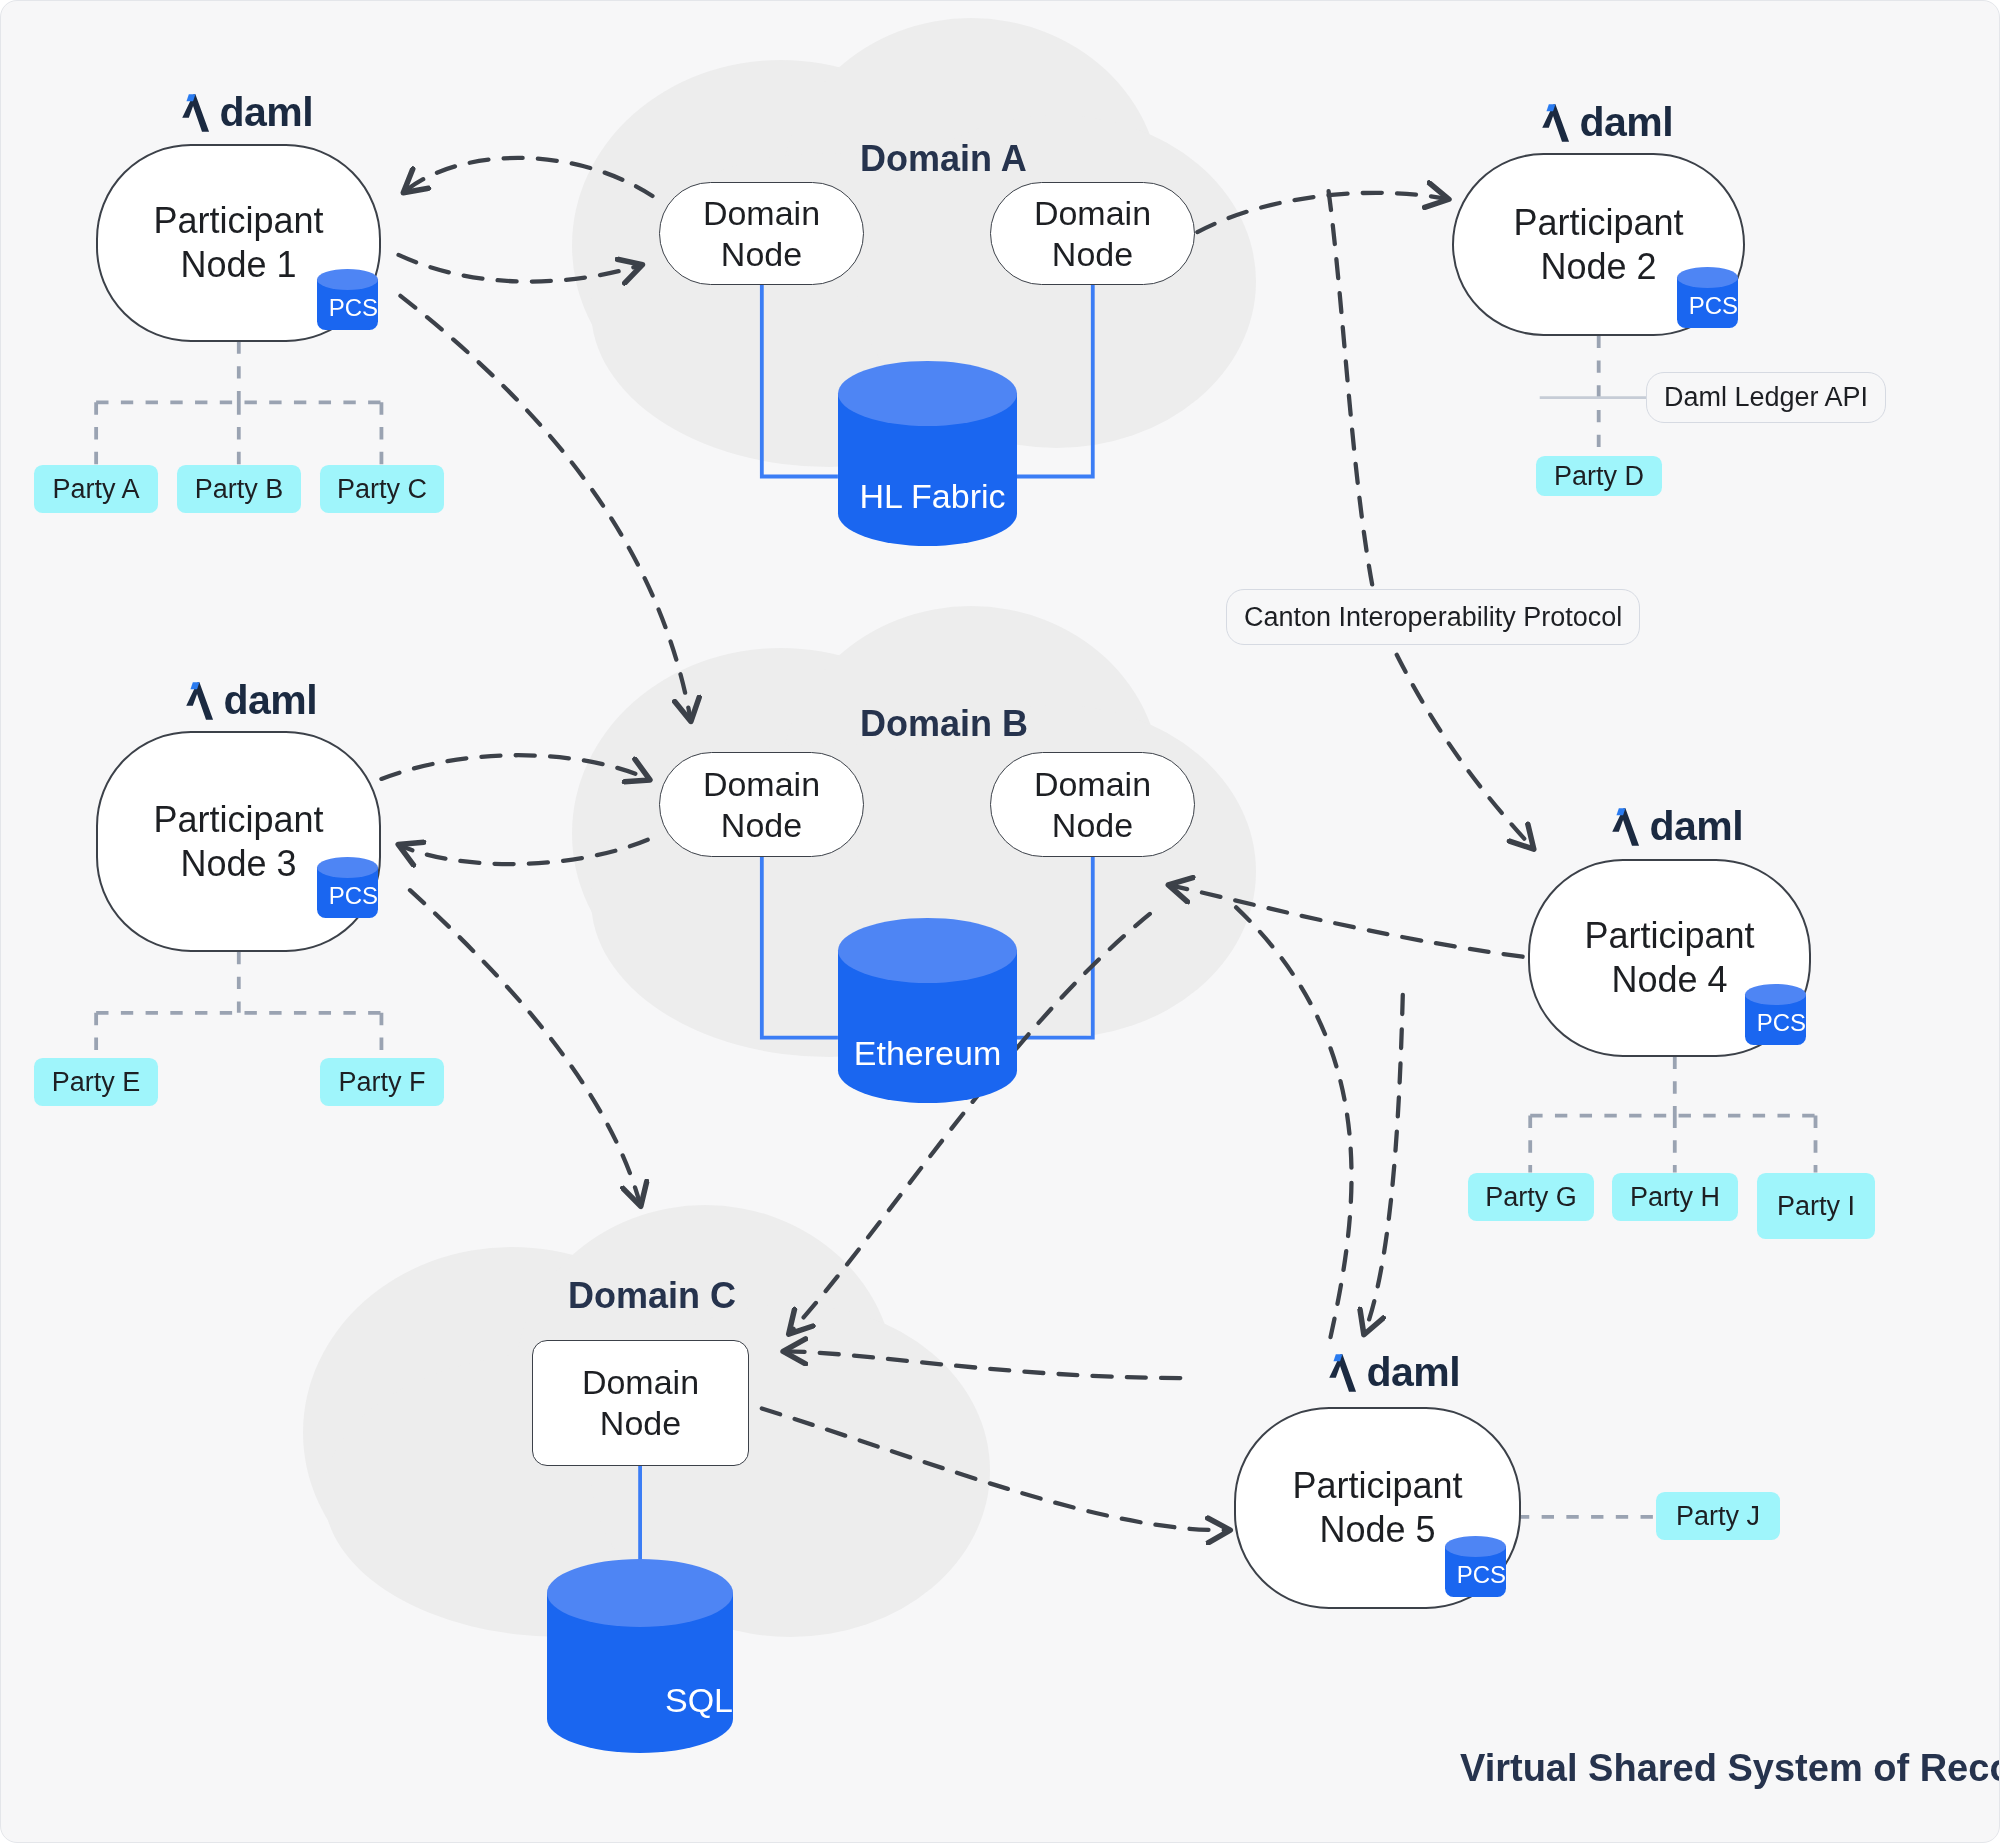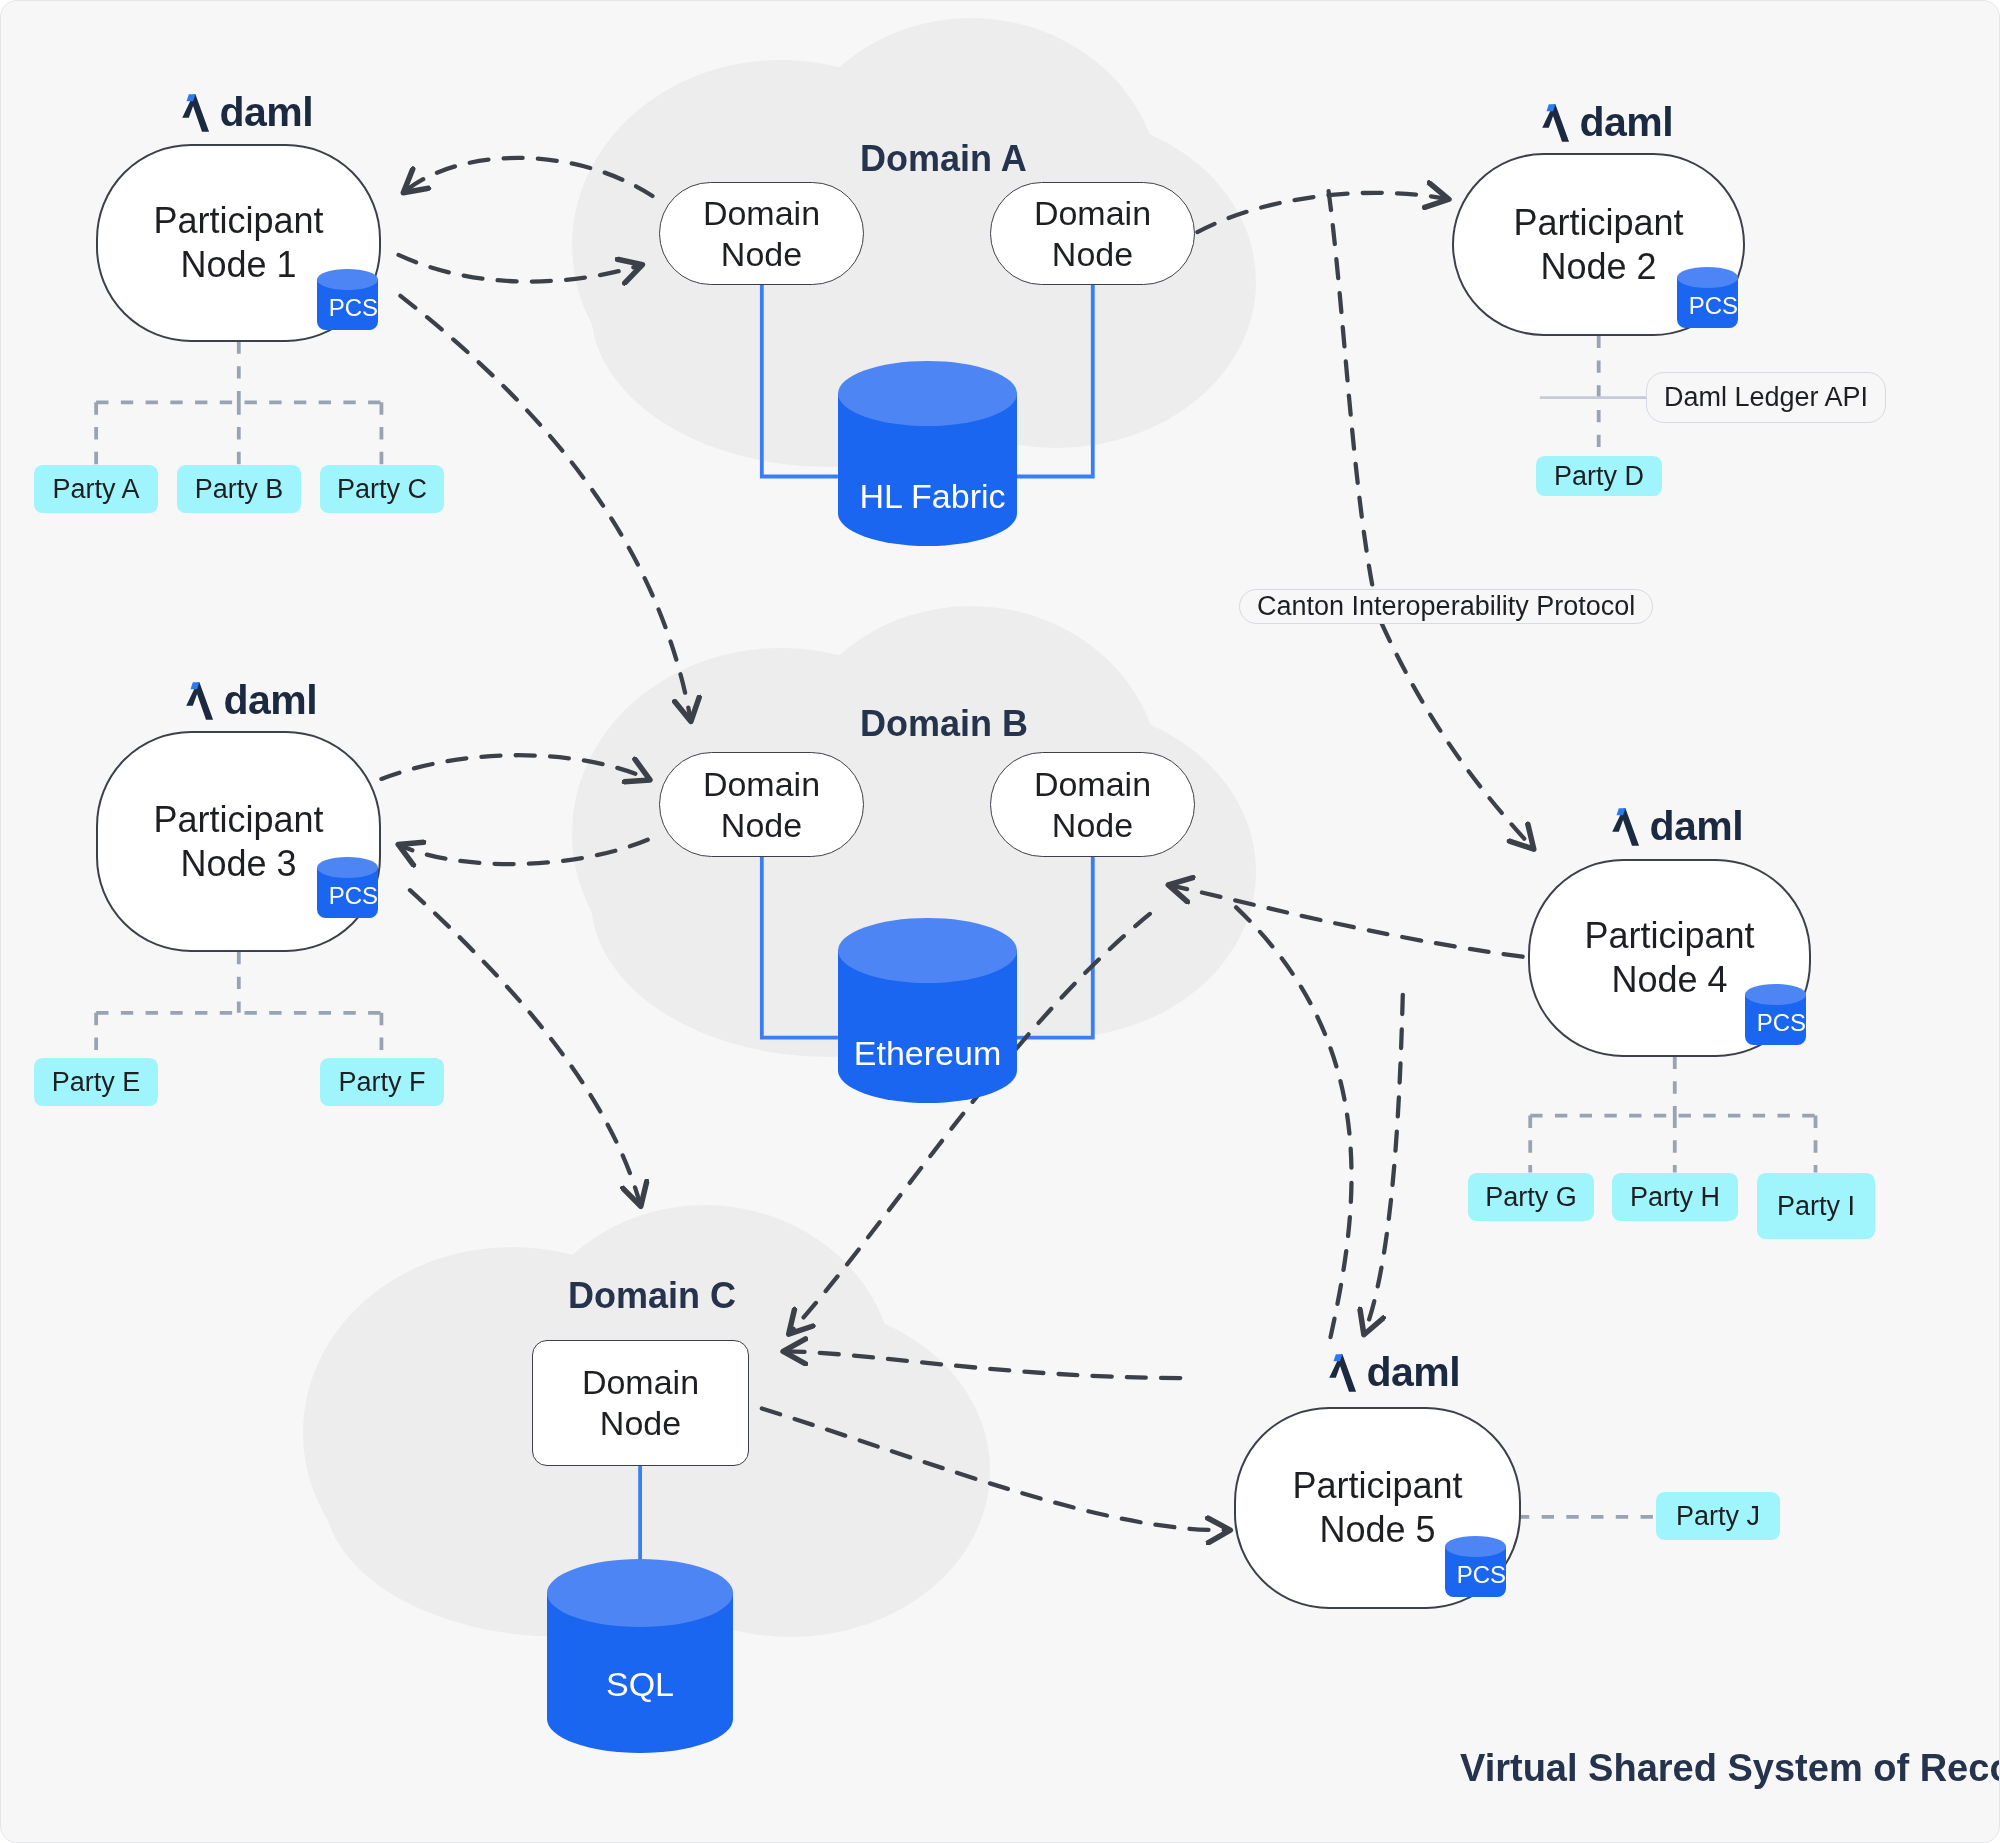--- a/index.html
+++ b/index.html
@@ -252,21 +252,21 @@
   <div class="dnode rect" style="left:531px;top:1339px;width:217px;height:126px;">
     <div class="lbl">
       <span>Domain</span><br><span>Node</span>
     </div>
   </div>
 
   <div class="db" style="left:546px;top:1558px;width:186px;height:211px;">
     <div class="bot" style="top:126px;width:186px;height:68px;"></div>
     <div class="side" style="top:34px;width:186px;height:126px;"></div>
     <div class="top" style="width:186px;height:68px;"></div>
-    <div class="name" style="top:106px;">SQL</div>
+    <div class="name" style="top:122px;text-align:right;">SQL</div>
   </div>
 
   <div class="daml" style="left:177px;top:91px;">
     <svg class="lam" width="32" height="42" viewBox="0 0 34 44">
       <path d="M16.5 2 L18.5 2 L33 42 L25.5 42 L16.0 14.5 L11.5 27 L4.5 27 Z" fill="#1b2a41"></path>
       <path d="M11.5 2 L18.5 2 L16.0 9.5 L9.0 9.5 Z" fill="#2a7bf0"></path>
     </svg>
     <span class="word">daml</span>
   </div>
 
@@ -301,21 +301,21 @@
   <div class="pcs" style="left:1676px;top:266px;">
     <div class="body"></div>
     <div class="cap"></div>
     <div class="txt">PCS</div>
   </div>
 
   <div class="pill" style="left:1645px;top:371px;height:51px;">Daml Ledger API</div>
 
   <div class="party" style="left:1535px;top:455px;width:126px;height:40px;">Party D</div>
 
-  <div class="pill" style="left:1225px;top:588px;height:35px;margin-left:13px;">Canton Interoperability Protocol</div>
+  <div class="pill" style="left:1225px;top:588px;height:56px;">Canton Interoperability Protocol</div>
 
   <div class="daml" style="left:181px;top:679px;">
     <svg class="lam" width="32" height="42" viewBox="0 0 34 44">
       <path d="M16.5 2 L18.5 2 L33 42 L25.5 42 L16.0 14.5 L11.5 27 L4.5 27 Z" fill="#1b2a41"></path>
       <path d="M11.5 2 L18.5 2 L16.0 9.5 L9.0 9.5 Z" fill="#2a7bf0"></path>
     </svg>
     <span class="word">daml</span>
   </div>
 
   <div class="pnode" style="left:95px;top:730px;width:285px;height:221px;">

